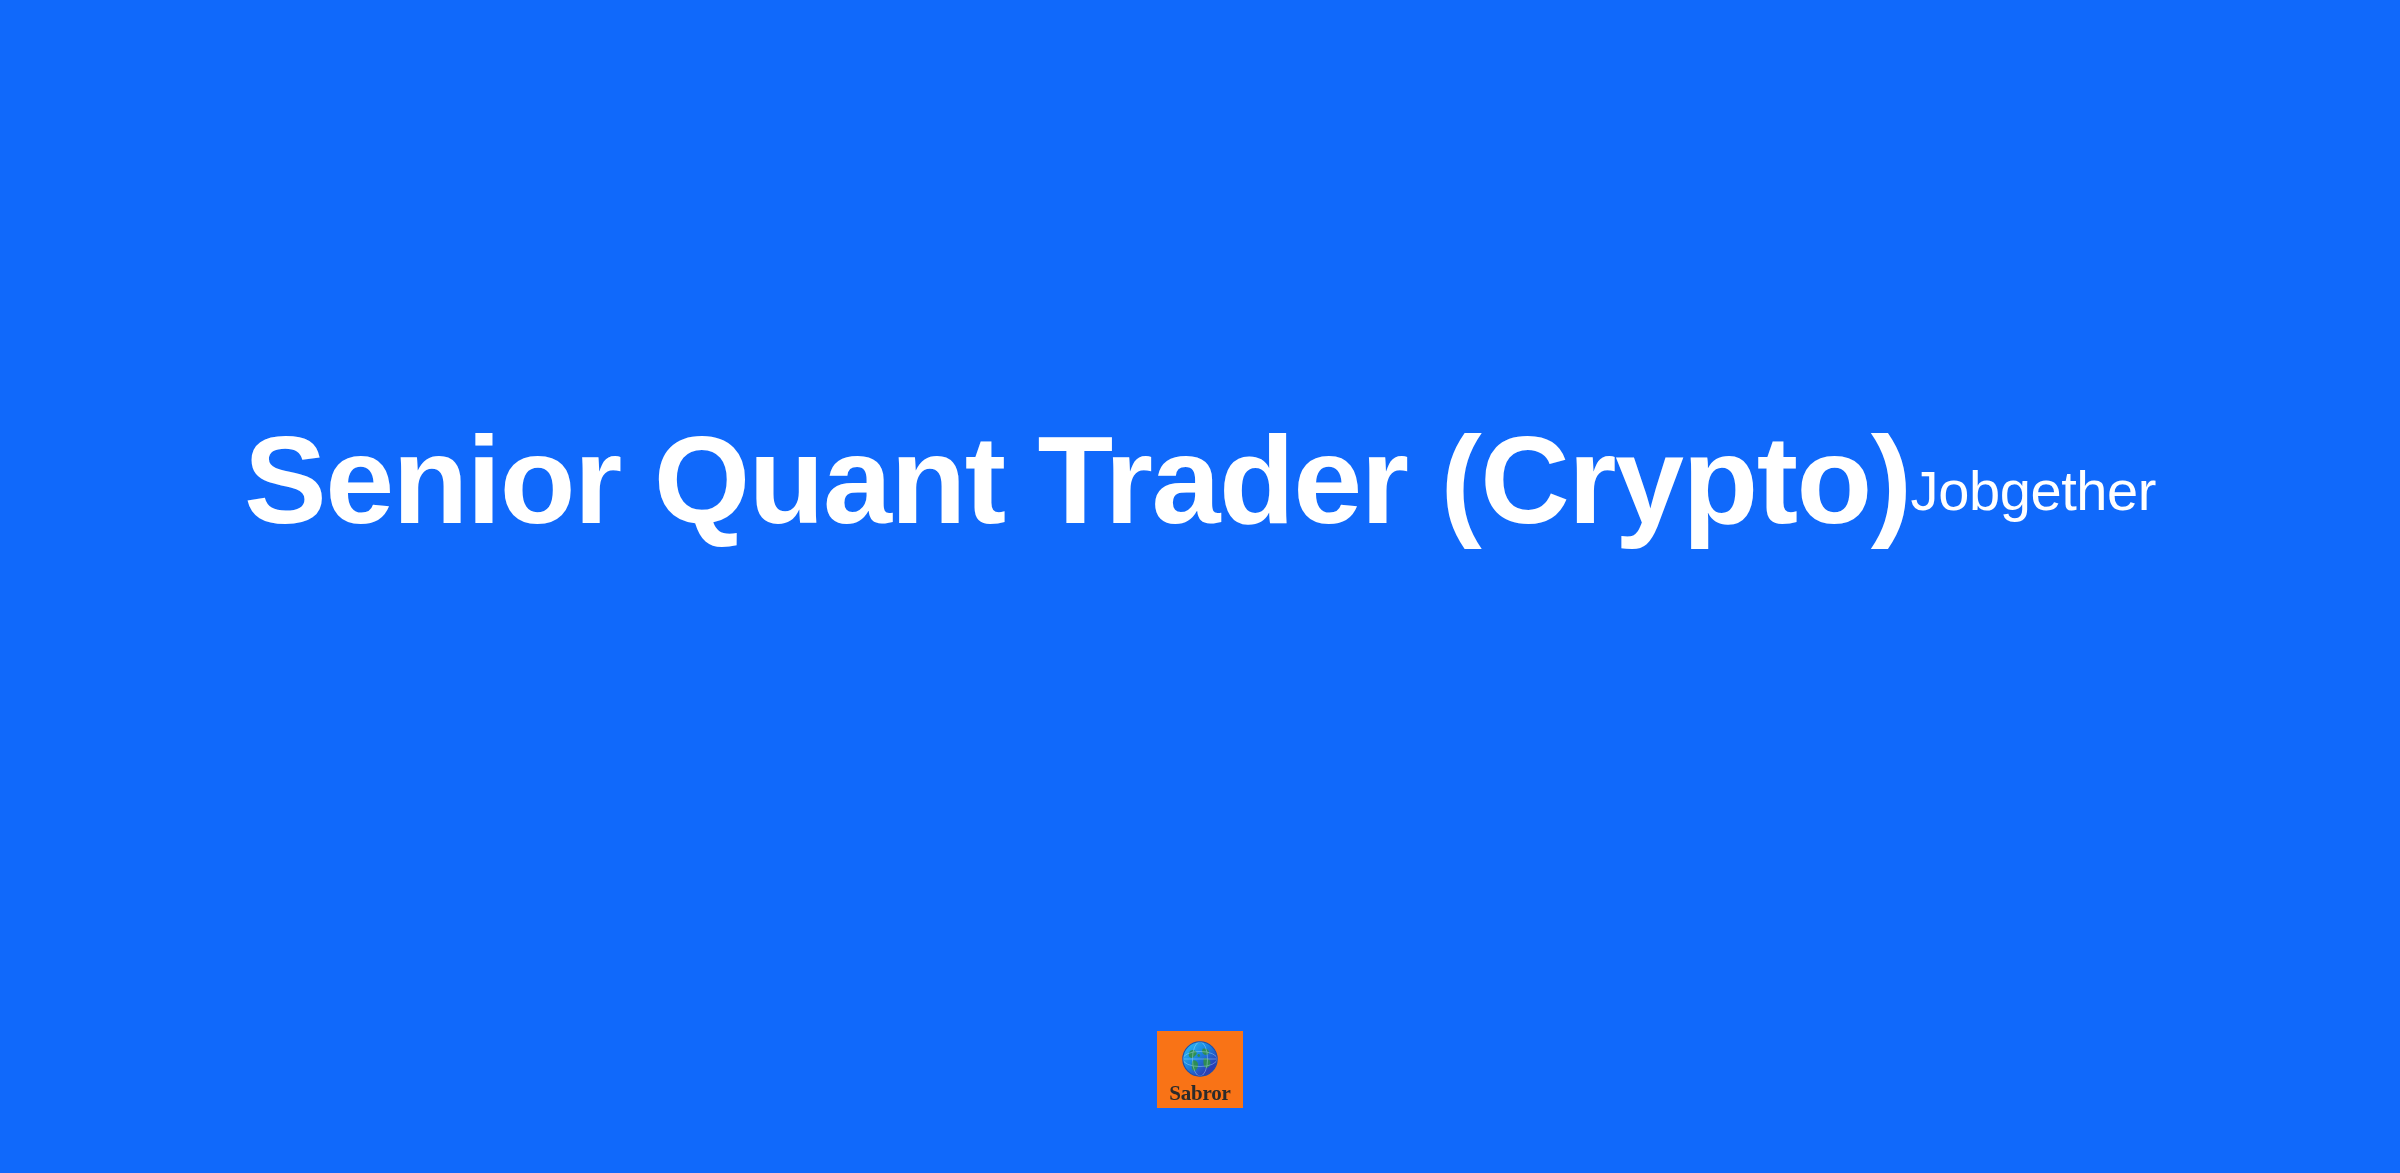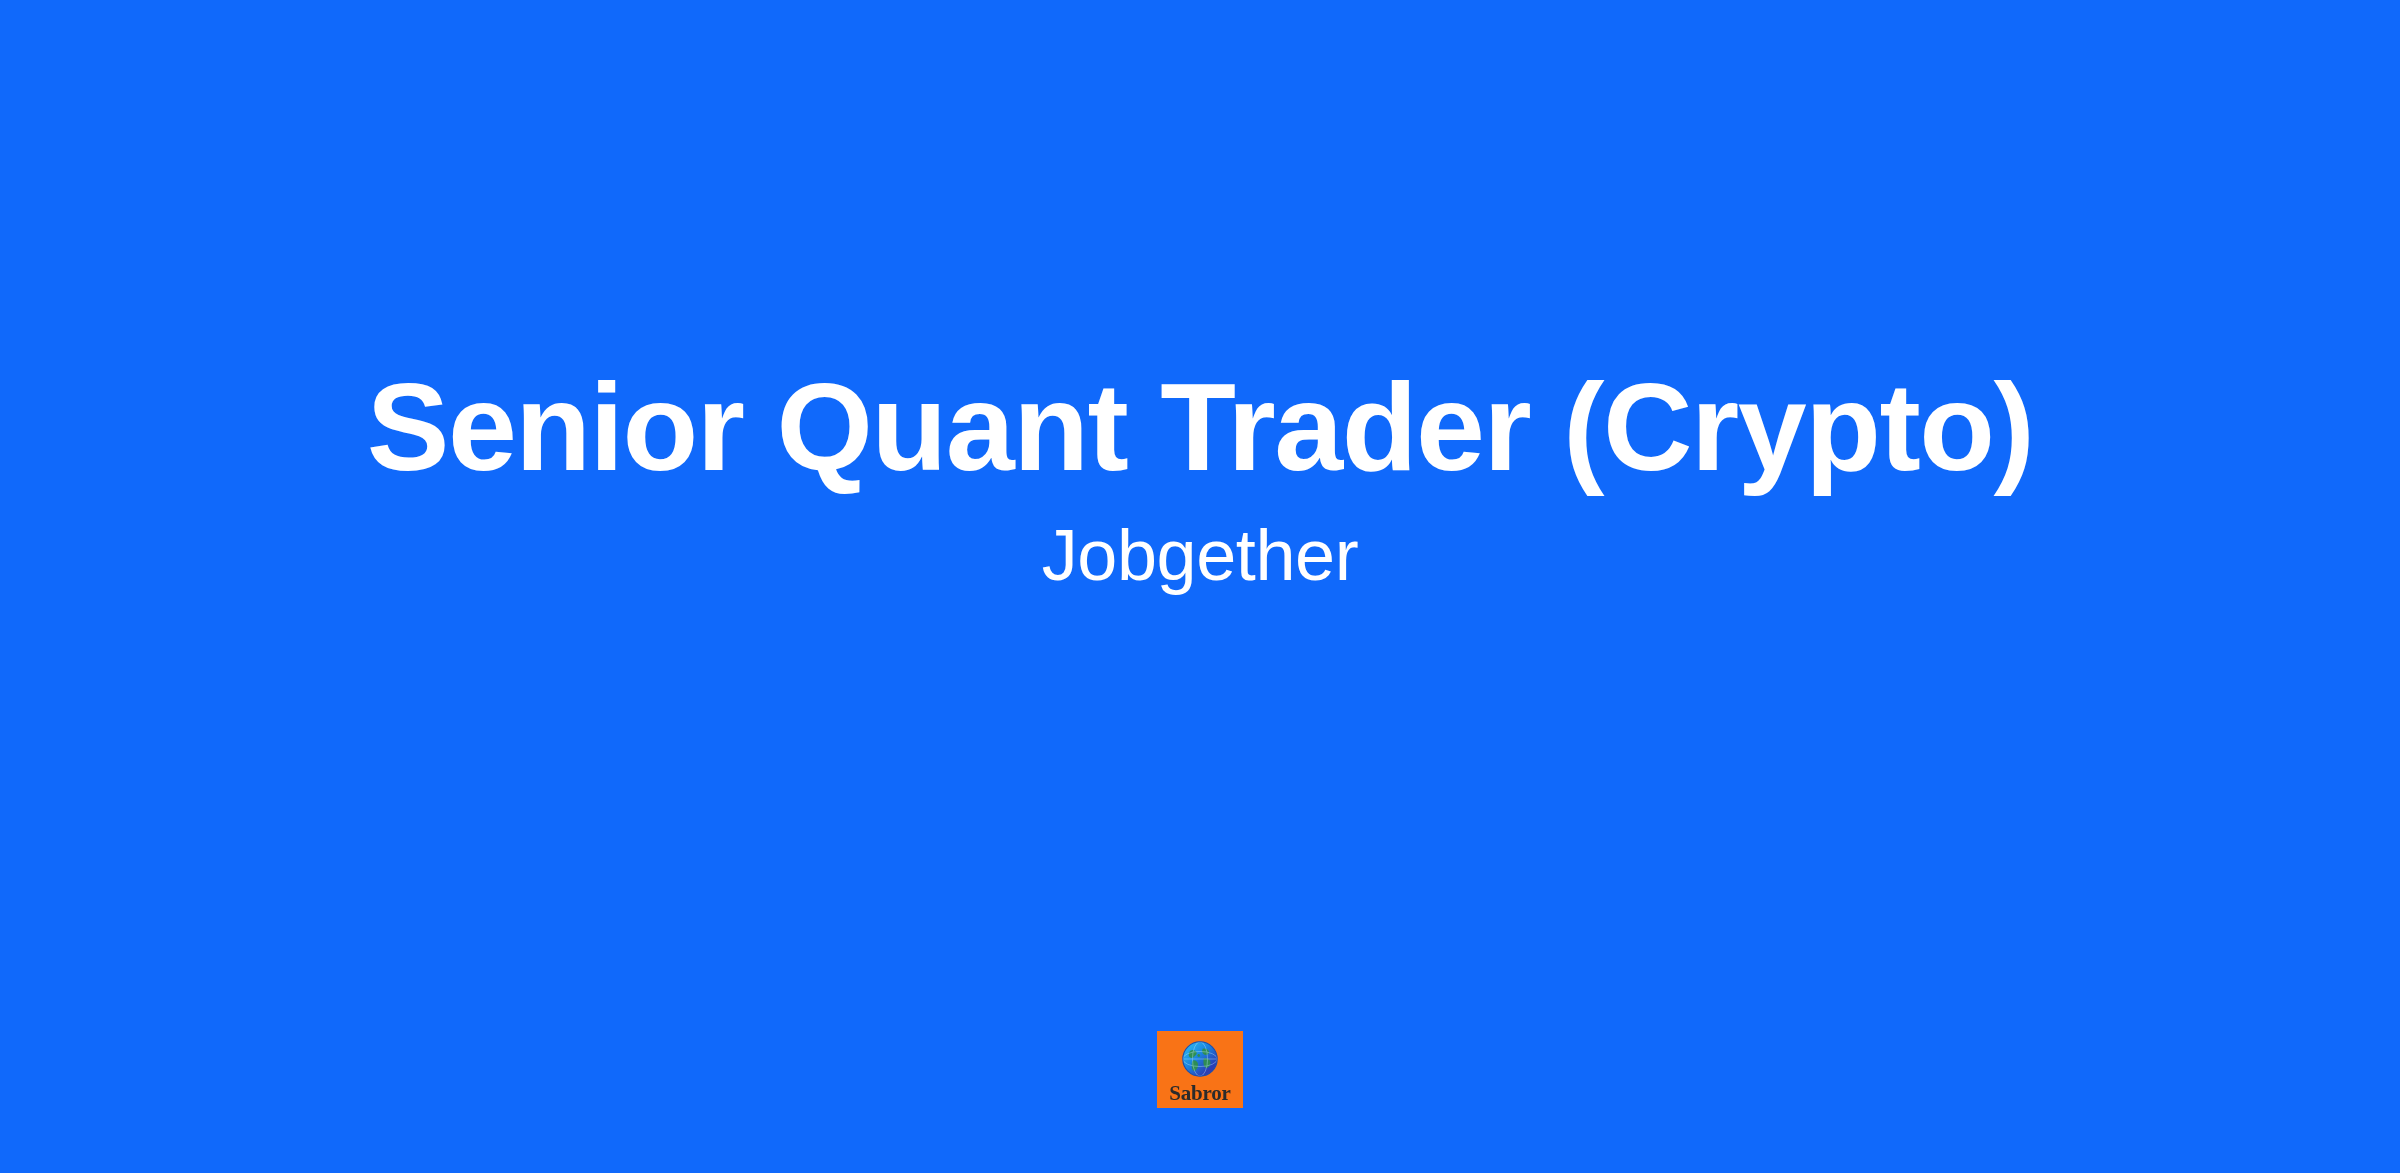--- a/index.html
+++ b/index.html
@@ -25,42 +25,41 @@
   }
 
   
   .hero {
     position: absolute;
     left: 0;
     right: 0;
     top: 0;
     height: 960px;
     display: flex;
-    flex-direction: column;
     align-items: center;
     justify-content: center;
     text-align: center;
     padding: 0 80px;
     box-sizing: border-box;
   }
 
   .job-title {
     font-family: "Liberation Sans", sans-serif;
     font-size: 124px;
     font-weight: 700;
     line-height: 1.04;
     letter-spacing: -1.5px;
     color: #ffffff;
     margin: 0;
     white-space: nowrap;
   }
 
   .company-name {
     font-family: "Liberation Sans", sans-serif;
-    font-size: 72px;
+    font-size: 56px;
     font-weight: 400;
     line-height: 1.15;
     letter-spacing: -0.4px;
     color: #ffffff;
     margin: 22px 0 0 0;
     white-space: nowrap;
   }
 
   
   .brand-footer {

